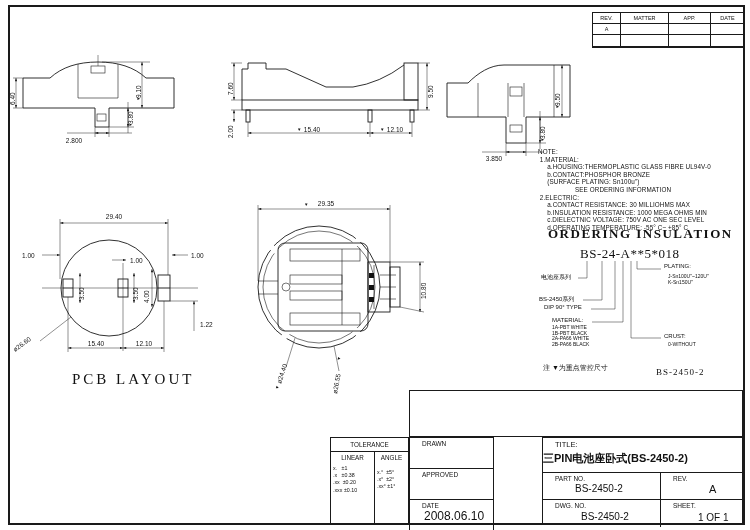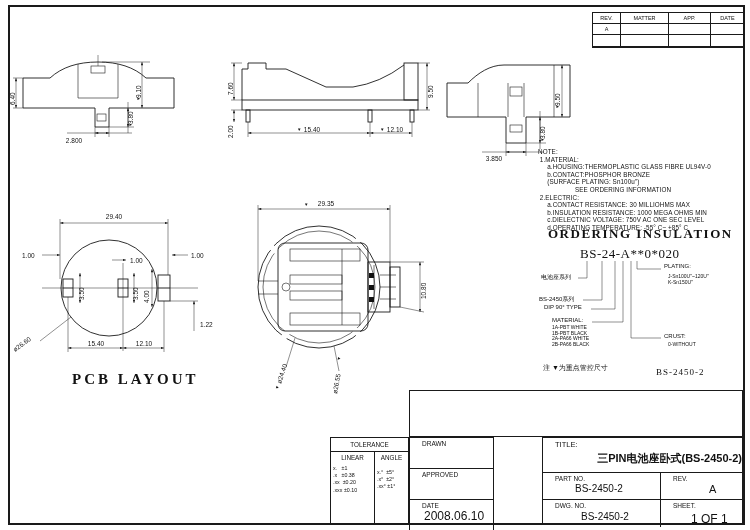--- a/index.html
+++ b/index.html
@@ -21,21 +21,21 @@
   .rev-table .c:nth-child(4n){border-right:none}
   
   .notes{font-size:6.3px;line-height:7.6px;white-space:pre;letter-spacing:0.1px}
   
   .ord-title{font-family:"Liberation Serif",serif;font-weight:bold;font-size:13px;letter-spacing:1.5px}
   .part-num{font-family:"Liberation Serif",serif;font-size:13px;letter-spacing:0.5px}
   .lbl{font-size:6px;white-space:pre}
   .lbl-s{font-size:5px;line-height:5.6px;white-space:pre}
   .keynote{font-size:7px}
   .modelref{font-family:"Liberation Serif",serif;font-size:9px;letter-spacing:1px}
-  .pcb-caption{font-family:"Liberation Serif",serif;font-weight:bold;font-size:15px;letter-spacing:3px}
+  .pcb-caption{font-family:"Liberation Serif",serif;font-weight:normal;font-size:15px;letter-spacing:3px}
   
   .tb{border:1px solid #1a1a1a;box-sizing:border-box}
   .cell-label{font-size:6.5px;padding:2px 0 0 12px}
   .tol-rows{font-size:5.3px;line-height:7.2px;white-space:pre;padding:2px 0 0 2px;font-family:"Liberation Sans",sans-serif}
   .hdr{font-size:6.3px;text-align:center;border-bottom:1px solid #1a1a1a;height:13px;line-height:13px}
 </style>
 </head>
 <body>
 
 <div class="sheet">
@@ -251,21 +251,21 @@
     <text class="km" transform="translate(40,195) rotate(-72)">▼</text>
     <text class="dim" transform="translate(43,189) rotate(-72)">ø24.40</text>
     <line class="d" x1="96" y1="151" x2="101" y2="176"></line>
     <text class="dim" transform="translate(99,199) rotate(-80)">ø26.55</text>
     <text class="km" transform="translate(102,166) rotate(-80)">▼</text>
   </svg>
 
   <div class="abs notes" style="left:538px;top:148px;width:206px"><div>NOTE:</div><div> 1.MATERIAL:</div><div>     a.HOUSING:THERMOPLASTIC GLASS FIBRE UL94V-0</div><div>     b.CONTACT:PHOSPHOR BRONZE</div><div>     (SURFACE PLATING: Sn100u")</div><div>                    SEE ORDERING INFORMATION</div><div> 2.ELECTRIC:</div><div>     a.CONTACT RESISTANCE: 30 MILLIOHMS MAX</div><div>     b.INSULATION RESISTANCE: 1000 MEGA OHMS MIN</div><div>     c.DIELECTNIC VOLTAGE: 750V AC ONE SEC LEVEL</div><div>     d.OPERATING TEMPERATURE: -55° C~ +85° C</div></div>
 
   <div class="abs ord-title" style="left:548px;top:226px">ORDERING INSULATION</div>
-  <div class="abs part-num" style="left:580px;top:246px">BS-24-A**0*020</div>
+  <div class="abs part-num" style="left:580px;top:246px">BS-24-A**5*018</div>
 
   <svg class="draw" style="left:535px;top:245px" width="212" height="110">
     <path class="d" d="M52,16 V33 H43"></path>
     <path class="d" d="M67,16 V55 H48"></path>
     <path class="d" d="M80,16 V64 H56"></path>
     <path class="d" d="M88,16 V77 H57"></path>
     <path class="d" d="M96,16 V93 H126"></path>
     <path class="d" d="M102,16 V24 H126"></path>
   </svg>
 
@@ -304,37 +304,37 @@
     <div style="height:28px;position:relative">
       <div class="cell-label">DATE</div>
       <div class="abs" style="left:14px;top:9px;font-size:12px">2008.06.10</div>
     </div>
   </div>
 
 
   <div class="abs tb" style="left:542px;top:437px;width:201px;height:88px">
     <div style="height:34px;border-bottom:1px solid #1a1a1a;position:relative">
       <div class="cell-label" style="font-size:7.5px">TITLE:</div>
-      <div class="abs" style="left:0;right:0;top:13px;text-align:right;font-size:11px;font-weight:bold">三PIN电池座卧式(BS-2450-2)</div>
+      <div class="abs" style="left:0;right:0;top:13px;text-align:left;font-size:11px;font-weight:bold">三PIN电池座卧式(BS-2450-2)</div>
     </div>
     <div style="height:26px;border-bottom:1px solid #1a1a1a;display:flex">
       <div style="width:117px;border-right:1px solid #1a1a1a;position:relative">
         <div class="cell-label">PART NO.</div>
         <div class="abs" style="left:32px;top:10px;font-size:10px">BS-2450-2</div>
       </div>
       <div style="flex:1;position:relative">
         <div class="cell-label">REV.</div>
         <div class="abs" style="left:48px;top:10px;font-size:11px">A</div>
       </div>
     </div>
     <div style="height:27px;display:flex">
       <div style="width:117px;border-right:1px solid #1a1a1a;position:relative">
         <div class="cell-label">DWG. NO.</div>
         <div class="abs" style="left:38px;top:11px;font-size:10px">BS-2450-2</div>
       </div>
       <div style="flex:1;position:relative">
         <div class="cell-label">SHEET.</div>
-        <div class="abs" style="left:30px;top:12px;font-size:12px">1 OF 1</div>
+        <div class="abs" style="left:37px;top:12px;font-size:10px">1 OF 1</div>
       </div>
     </div>
   </div>
 
 </div>
 
 </body></html>

